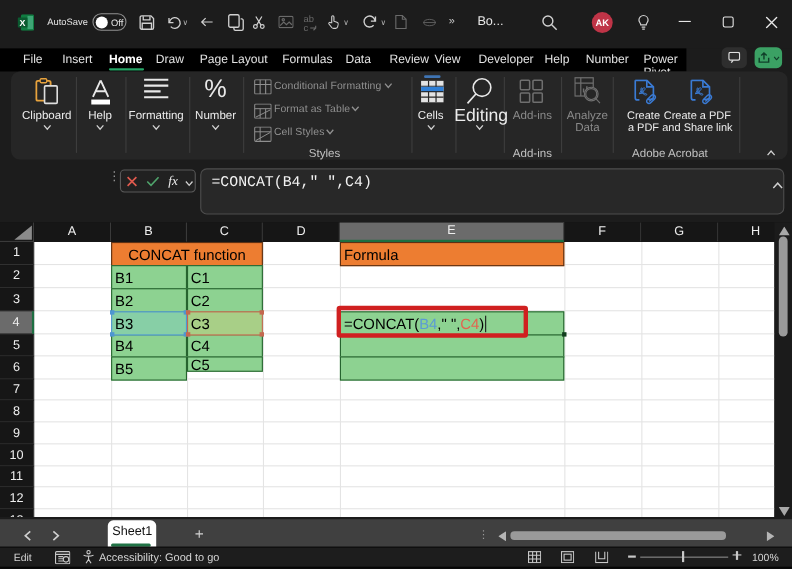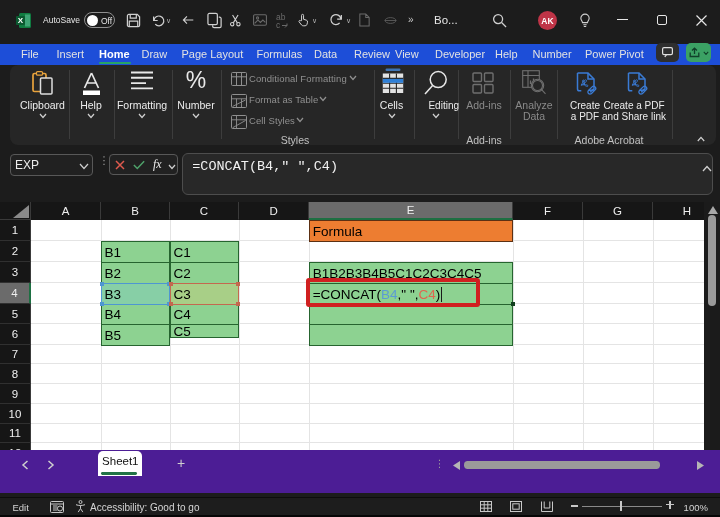--- a/index.html
+++ b/index.html
@@ -79,21 +79,21 @@
     <path d="M2 6.5 a4.5 4.5 0 1 1 9 0 c0 2.2-1.8 3-1.8 4.8 h-5.4 c0-1.8-1.8-2.6-1.8-4.8 z"></path>
     <path d="M4.7 13.5 h3.6 M5.2 15.5 h2.6"></path>
   </svg>
   <div class="abs" style="left:617px;top:19px;width:11px;height:1.4px;background:#e6e6e6"></div>
   <div class="abs" style="left:656.5px;top:15px;width:10px;height:10px;border:1.3px solid #e6e6e6;border-radius:2px"></div>
   <svg class="abs" style="left:696px;top:15px" width="11" height="11" viewBox="0 0 11 11" fill="none" stroke="#e6e6e6" stroke-width="1.2">
     <path d="M0.5 0.5 L10.5 10.5 M10.5 0.5 L0.5 10.5"></path>
   </svg>
 </div>
 
-<div class="abs" style="left:0;top:44px;width:720px;height:21px;background:#1d4ed8">
+<div class="abs" style="left:0;top:44px;width:624px;height:21px;background:#000000">
   <div class="abs menu" style="left:21px;top:4px">File</div>
   <div class="abs menu" style="left:56.5px;top:4px">Insert</div>
   <div class="abs menu" style="left:99px;top:4px;color:#fff;font-weight:bold">Home</div>
   <div class="abs" style="left:99px;top:18px;width:32px;height:2.2px;background:#27a567;border-radius:1px"></div>
   <div class="abs menu" style="left:141.5px;top:4px">Draw</div>
   <div class="abs menu" style="left:181.5px;top:4px">Page Layout</div>
   <div class="abs menu" style="left:256.5px;top:4px">Formulas</div>
   <div class="abs menu" style="left:314px;top:4px">Data</div>
   <div class="abs menu" style="left:354px;top:4px">Review</div>
   <div class="abs menu" style="left:395px;top:4px">View</div>
@@ -190,21 +190,21 @@
   <rect x="0.8" y="10.9" width="20.4" height="3.9" fill="#2f7fd6"></rect>
 </svg>
 <div class="abs" style="left:371.5px;top:34.5px;width:40px;color:#ececec;font-size:10.5px;line-height:11.7px;text-align:center">Cells</div>
 <svg class="abs" style="left:387.5px;top:47.5px" width="8" height="6" viewBox="0 0 8 6" fill="none" stroke="#d0d0d0" stroke-width="1.2">
       <path d="M1 1 L4 4.5 L7 1"></path>
     </svg>
 <svg class="abs" style="left:424px;top:5px" width="25" height="25" viewBox="0 0 25 25" fill="none" stroke="#e8e8e8" stroke-width="1.5">
   <circle cx="14.2" cy="9.6" r="8"></circle>
       <path d="M8.6 15.4 L1 24"></path>
 </svg>
-<div class="abs" style="left:413.0px;top:34.5px;width:46px;color:#ececec;font-size:10px;line-height:11.7px;text-align:right">Editing</div>
+<div class="abs" style="left:413.0px;top:34.5px;width:46px;color:#ececec;font-size:16px;line-height:11.7px;text-align:right">Editing</div>
 <svg class="abs" style="left:432.0px;top:47.5px" width="8" height="6" viewBox="0 0 8 6" fill="none" stroke="#d0d0d0" stroke-width="1.2">
       <path d="M1 1 L4 4.5 L7 1"></path>
     </svg>
 <svg class="abs" style="left:472px;top:6px" width="22" height="25" viewBox="0 0 22 25" fill="none" stroke="#6f6f6f" stroke-width="1.4">
   <rect x="1" y="2" width="8.5" height="8.5" rx="1"></rect>
       <rect x="12.5" y="2" width="8.5" height="8.5" rx="1"></rect>
   <rect x="1" y="13.5" width="8.5" height="8.5" rx="1"></rect>
       <rect x="12.5" y="13.5" width="8.5" height="8.5" rx="1"></rect>
 </svg>
 <div class="abs" style="left:459.0px;top:34.5px;width:50px;color:#8a8a8a;font-size:10.5px;line-height:11.7px;text-align:center">Add-ins</div>
@@ -232,26 +232,20 @@
   <path d="M13.5 18.5 l3.6-3.6 a2.1 2.1 0 0 1 3 3 l-3.6 3.6 a2.1 2.1 0 0 1 -3-3 z M15.2 20.2 l3.2-3.2" stroke-width="1.3"></path>
 </svg>
 <div class="abs" style="left:596.0px;top:34.5px;width:76px;color:#ececec;font-size:10px;line-height:11.7px;text-align:center">Create a PDF<br>and Share link</div>
 <div class="abs" style="left:564.0px;top:69.5px;width:90px;color:#c0c0c0;font-size:10.5px;line-height:11.7px;text-align:center">Adobe Acrobat</div>
 <svg class="abs" style="left:696.5px;top:71px" width="8" height="5.5" viewBox="0 0 8 5.5" fill="none" stroke="#d0d0d0" stroke-width="1.2">
       <path d="M0.8 5 L4 1.3 L7.2 5"></path>
     </svg>
 </div>
 
 <div class="abs" style="left:0;top:145px;width:720px;height:57px">
-  <div class="abs" style="left:10px;top:8.5px;width:82.5px;height:22px;background:#212121;border:1px solid #585858;border-radius:4px">
-    <div class="abs" style="left:4px;top:3.5px;color:#ececec;font-size:12px">EXP</div>
-    <svg class="abs" style="left:68px;top:8px" width="10" height="7" viewBox="0 0 10 7" fill="none" stroke="#cfcfcf" stroke-width="1.2">
-        <path d="M1 1 L5 5.5 L9 1"></path>
-      </svg>
-  </div>
   <div class="abs" style="left:98.5px;top:9px;color:#9a9a9a;font-size:11px">⋮</div>
   <div class="abs" style="left:109px;top:9px;width:69px;height:21px;background:#212121;border:1px solid #585858;border-radius:4px">
     <svg class="abs" style="left:5px;top:5px" width="10" height="10" viewBox="0 0 10 10" fill="none" stroke="#df5a4e" stroke-width="1.5">
         <path d="M1 1 L9 9 M9 1 L1 9"></path>
       </svg>
     <svg class="abs" style="left:23px;top:5px" width="12" height="10" viewBox="0 0 14 11" fill="none" stroke="#4fa36b" stroke-width="1.7">
         <path d="M1 5.5 L5 9.5 L13 1"></path>
       </svg>
     <div class="abs" style="left:43px;top:2px;color:#ececec;font-size:12px;font-style:italic;font-family:'Liberation Serif',serif">fx</div>
     <svg class="abs" style="left:58px;top:9px" width="8" height="6" viewBox="0 0 8 6" fill="none" stroke="#cfcfcf" stroke-width="1.2">
@@ -305,50 +299,50 @@
 <div style="position:absolute;left:0;top:81.0px;width:31px;height:21.0px;background:#6b6b6b;border-right:2px solid #1d6f42;color:#efefef;font-size:11.5px;display:flex;align-items:center;justify-content:center;box-sizing:border-box;border-bottom:1px solid #303030">4</div>
 <div style="position:absolute;left:0;top:102.0px;width:31px;height:20.0px;background:#161616;border-right:1px solid #3a3a3a;color:#efefef;font-size:11.5px;display:flex;align-items:center;justify-content:center;box-sizing:border-box;border-bottom:1px solid #303030">5</div>
 <div style="position:absolute;left:0;top:122.0px;width:31px;height:21.0px;background:#161616;border-right:1px solid #3a3a3a;color:#efefef;font-size:11.5px;display:flex;align-items:center;justify-content:center;box-sizing:border-box;border-bottom:1px solid #303030">6</div>
 <div style="position:absolute;left:0;top:143.0px;width:31px;height:19.0px;background:#161616;border-right:1px solid #3a3a3a;color:#efefef;font-size:11.5px;display:flex;align-items:center;justify-content:center;box-sizing:border-box;border-bottom:1px solid #303030">7</div>
 <div style="position:absolute;left:0;top:162.0px;width:31px;height:20.0px;background:#161616;border-right:1px solid #3a3a3a;color:#efefef;font-size:11.5px;display:flex;align-items:center;justify-content:center;box-sizing:border-box;border-bottom:1px solid #303030">8</div>
 <div style="position:absolute;left:0;top:182.0px;width:31px;height:20.0px;background:#161616;border-right:1px solid #3a3a3a;color:#efefef;font-size:11.5px;display:flex;align-items:center;justify-content:center;box-sizing:border-box;border-bottom:1px solid #303030">9</div>
 <div style="position:absolute;left:0;top:202.0px;width:31px;height:20.0px;background:#161616;border-right:1px solid #3a3a3a;color:#efefef;font-size:11.5px;display:flex;align-items:center;justify-content:center;box-sizing:border-box;border-bottom:1px solid #303030">10</div>
 <div style="position:absolute;left:0;top:222.0px;width:31px;height:19.0px;background:#161616;border-right:1px solid #3a3a3a;color:#efefef;font-size:11.5px;display:flex;align-items:center;justify-content:center;box-sizing:border-box;border-bottom:1px solid #303030">11</div>
 <div style="position:absolute;left:0;top:241.0px;width:31px;height:20.0px;background:#161616;border-right:1px solid #3a3a3a;color:#efefef;font-size:11.5px;display:flex;align-items:center;justify-content:center;box-sizing:border-box;border-bottom:1px solid #303030">12</div>
 <div style="position:absolute;left:0;top:261.0px;width:31px;height:20.0px;background:#161616;border-right:1px solid #3a3a3a;color:#efefef;font-size:11.5px;display:flex;align-items:center;justify-content:center;box-sizing:border-box;border-bottom:1px solid #303030">13</div>
+  <div style="position:absolute;left:101.1px;top:18.0px;width:137.9px;height:22.0px;background:#ed7d31;border:1px solid #5c3013;box-sizing:border-box;display:flex;align-items:center;justify-content:center;padding-left:0px;font-size:13.5px;color:#000;white-space:pre">CONCAT function</div>
 <div style="position:absolute;left:309.2px;top:18.0px;width:203.6px;height:22.0px;background:#ed7d31;border:1px solid #5c3013;box-sizing:border-box;display:flex;align-items:center;justify-content:flex-start;padding-left:2.5px;font-size:13.5px;color:#000;white-space:pre">Formula</div>
 <div style="position:absolute;left:101.1px;top:39.0px;width:68.9px;height:22.0px;background:#8dd291;border:1px solid #26642f;box-sizing:border-box;display:flex;align-items:center;justify-content:flex-start;padding-left:2.5px;font-size:13.5px;color:#000;white-space:pre">B1</div>
 <div style="position:absolute;left:101.1px;top:60.0px;width:68.9px;height:22.0px;background:#8dd291;border:1px solid #26642f;box-sizing:border-box;display:flex;align-items:center;justify-content:flex-start;padding-left:2.5px;font-size:13.5px;color:#000;white-space:pre">B2</div>
 <div style="position:absolute;left:101.1px;top:102.0px;width:68.9px;height:21.0px;background:#8dd291;border:1px solid #26642f;box-sizing:border-box;display:flex;align-items:center;justify-content:flex-start;padding-left:2.5px;font-size:13.5px;color:#000;white-space:pre">B4</div>
 <div style="position:absolute;left:101.1px;top:122.0px;width:68.9px;height:22.0px;background:#8dd291;border:1px solid #26642f;box-sizing:border-box;display:flex;align-items:center;justify-content:flex-start;padding-left:2.5px;font-size:13.5px;color:#000;white-space:pre">B5</div>
 <div style="position:absolute;left:170.0px;top:39.0px;width:69.0px;height:22.0px;background:#8dd291;border:1px solid #26642f;box-sizing:border-box;display:flex;align-items:center;justify-content:flex-start;padding-left:2.5px;font-size:13.5px;color:#000;white-space:pre">C1</div>
 <div style="position:absolute;left:170.0px;top:60.0px;width:69.0px;height:22.0px;background:#8dd291;border:1px solid #26642f;box-sizing:border-box;display:flex;align-items:center;justify-content:flex-start;padding-left:2.5px;font-size:13.5px;color:#000;white-space:pre">C2</div>
 <div style="position:absolute;left:170.0px;top:102.0px;width:69.0px;height:21.0px;background:#8dd291;border:1px solid #26642f;box-sizing:border-box;display:flex;align-items:center;justify-content:flex-start;padding-left:2.5px;font-size:13.5px;color:#000;white-space:pre">C4</div>
 <div style="position:absolute;left:170.0px;top:122.0px;width:69.0px;height:14px;background:#8dd291;border:1px solid #26642f;box-sizing:border-box;display:flex;align-items:center;justify-content:flex-start;padding-left:2.5px;font-size:13.5px;color:#000;white-space:pre">C5</div>
-<div style="position:absolute;left:309.2px;top:60.0px;width:203.6px;height:22.0px;background:#8dd291;border:1px solid #26642f;box-sizing:border-box;display:flex;align-items:center;justify-content:flex-start;padding-left:2.5px;font-size:13.5px;color:#000;white-space:pre">B1B2B3B4B5C1C2C3C4C5</div>
 <div style="position:absolute;left:309.2px;top:81.0px;width:203.6px;height:22.0px;background:#8dd291;border:1px solid #26642f;box-sizing:border-box;display:flex;align-items:center;justify-content:flex-start;padding-left:2.5px;font-size:13.5px;color:#000;white-space:pre"><span>=CONCAT(</span><span style="color:#5b9bd5">B4</span><span>," ",</span><span style="color:#e2654f">C4</span><span>)</span><span style="display:inline-block;width:1.2px;height:15px;background:#1a1a1a;margin-left:1px"></span></div>
 <div style="position:absolute;left:309.2px;top:102.0px;width:203.6px;height:21.0px;background:#8dd291;border:1px solid #26642f;box-sizing:border-box;display:flex;align-items:center;justify-content:flex-start;padding-left:2.5px;font-size:13.5px;color:#000;white-space:pre"></div>
 <div style="position:absolute;left:309.2px;top:122.0px;width:203.6px;height:22.0px;background:#8dd291;border:1px solid #26642f;box-sizing:border-box;display:flex;align-items:center;justify-content:flex-start;padding-left:2.5px;font-size:13.5px;color:#000;white-space:pre"></div>
 <div style="position:absolute;left:101.1px;top:81.0px;width:68.9px;height:22.0px;background:#87cfa6;border:1.6px solid #4e96d2;box-sizing:border-box;display:flex;align-items:center;padding-left:2.5px;font-size:13.5px;color:#000">B3<div style="position:absolute;top:-1.8px;left:-1.8px;width:3.4px;height:3.4px;background:#4e96d2"></div><div style="position:absolute;top:-1.8px;right:-1.8px;width:3.4px;height:3.4px;background:#4e96d2"></div><div style="position:absolute;bottom:-1.8px;left:-1.8px;width:3.4px;height:3.4px;background:#4e96d2"></div><div style="position:absolute;bottom:-1.8px;right:-1.8px;width:3.4px;height:3.4px;background:#4e96d2"></div></div>
 <div style="position:absolute;left:170.0px;top:81.0px;width:69.0px;height:22.0px;background:#a8cf87;border:1.6px solid #c4684f;box-sizing:border-box;display:flex;align-items:center;padding-left:2.5px;font-size:13.5px;color:#000">C3<div style="position:absolute;top:-1.8px;left:-1.8px;width:3.4px;height:3.4px;background:#c4684f"></div><div style="position:absolute;top:-1.8px;right:-1.8px;width:3.4px;height:3.4px;background:#c4684f"></div><div style="position:absolute;bottom:-1.8px;left:-1.8px;width:3.4px;height:3.4px;background:#c4684f"></div><div style="position:absolute;bottom:-1.8px;right:-1.8px;width:3.4px;height:3.4px;background:#c4684f"></div></div>
 <div style="position:absolute;left:510.8px;top:100.0px;width:4px;height:4px;background:#123f1e"></div>
   <div class="abs" style="left:305.6px;top:75.6px;width:174.4px;height:29.2px;border:4px solid #d02020;border-radius:3px"></div>
   </div>
   <div class="abs" style="left:703.5px;top:0;width:16.5px;height:268.0px;background:#1b1b1b">
     <svg class="abs" style="left:4.5px;top:3.6px" width="10" height="8" viewBox="0 0 10 8" fill="#a8a8a8">
         <path d="M5 0 L10 8 L0 8 z"></path>
       </svg>
     <div class="abs" style="left:4px;top:13.2px;width:8px;height:90.5px;background:#9a9a9a;border-radius:4px"></div>
     <svg class="abs" style="left:4.5px;top:258.7px" width="10" height="8" viewBox="0 0 10 8" fill="#a8a8a8">
         <path d="M5 8 L10 0 L0 0 z"></path>
       </svg>
   </div>
 </div>
 
-<div class="abs" style="left:0;top:450px;width:720px;height:43px;background:#4c1d95">
+<div class="abs" style="left:0;top:472px;width:720px;height:43px;background:#404040">
   <svg class="abs" style="left:20.8px;top:9.5px" width="8" height="10" viewBox="0 0 8 10" fill="none" stroke="#cfcfcf" stroke-width="1.5">
       <path d="M6.5 1 L2 5 L6.5 9"></path>
     </svg>
   <svg class="abs" style="left:47px;top:9.5px" width="8" height="10" viewBox="0 0 8 10" fill="none" stroke="#cfcfcf" stroke-width="1.5">
       <path d="M1.5 1 L6 5 L1.5 9"></path>
     </svg>
   <div class="abs" style="left:98.3px;top:0.6px;width:44.1px;height:25.9px;background:#fff;border-radius:5px 5px 0 0">
     <div class="abs" style="left:0;top:4.5px;width:44px;text-align:center;color:#111;font-size:11.5px">Sheet1</div>
     <div class="abs" style="left:2.5px;top:21.5px;width:36px;height:2.8px;background:#217346;border-radius:1.4px"></div>
   </div>

